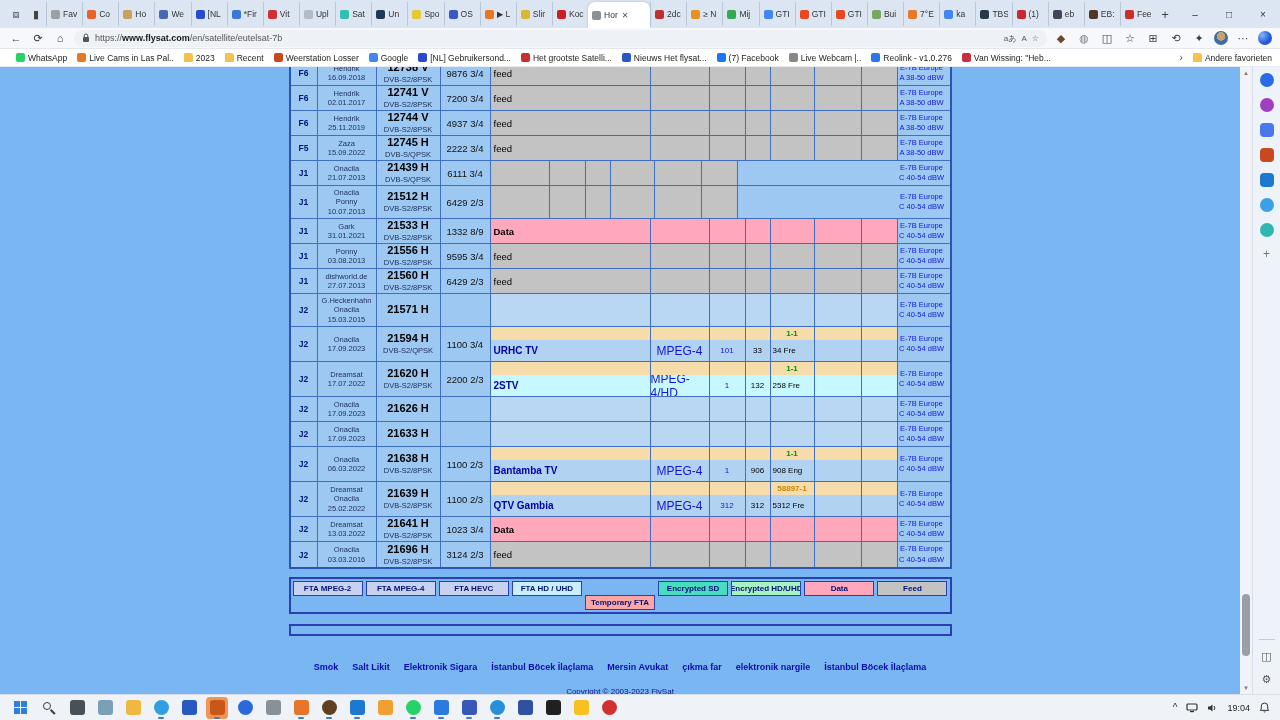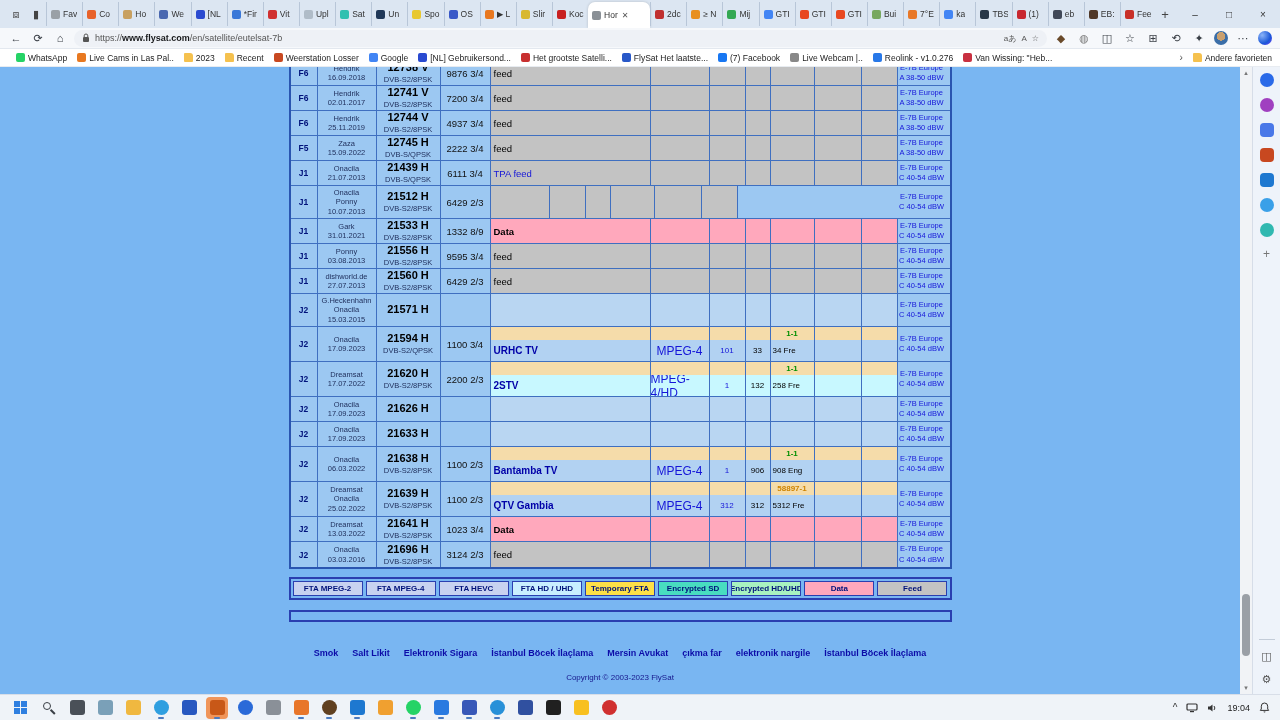--- a/index.html
+++ b/index.html
@@ -312,21 +312,21 @@
         <span class="bm">
           <span class="bmi" style="background: rgb(42, 74, 208);"></span>
           <span class="bml">[NL] Gebruikersond...</span>
         </span>
         <span class="bm">
           <span class="bmi" style="background: rgb(200, 48, 48);"></span>
           <span class="bml">Het grootste Satelli...</span>
         </span>
         <span class="bm">
           <span class="bmi" style="background: rgb(40, 88, 200);"></span>
-          <span class="bml">FlySat  Het laatste...</span>
+          <span class="bml">Nieuws  Het flysat...</span>
         </span>
         <span class="bm">
           <span class="bmi" style="background: rgb(24, 119, 242);"></span>
           <span class="bml">(7) Facebook</span>
         </span>
         <span class="bm">
           <span class="bmi" style="background: rgb(136, 136, 136);"></span>
           <span class="bml">Live Webcam |..</span>
         </span>
         <span class="bm">
@@ -470,23 +470,20 @@
               <div class="provline">Onacila</div>
               <div class="provline">21.07.2013</div>
             </div>
             <div class="c vstack" style="width: 64px;">
               <div class="freqmain">21439 H</div>
               <div class="freqsys">DVB-S/QPSK</div>
             </div>
             <div class="c srcell" style="width: 50px;">6111 3/4</div>
             <div class="chblock">
               <div class="chline">
-                <div class="c bg-feed namecell" style="width: 160px;">
-                  <span class="lnk">TPA feed</span>
-                </div>
                 <div class="c bg-feed" style="width: 59px;"></div>
                 <div class="c bg-feed" style="width: 36px;"></div>
                 <div class="c bg-feed" style="width: 25px;"></div>
                 <div class="c bg-feed" style="width: 44px;"></div>
                 <div class="c bg-feed" style="width: 47px;"></div>
                 <div class="c bg-feed" style="width: 36px;"></div>
               </div>
             </div>
             <div class="c vstack beamcell last" style="width: 56px;">
               <div>E-7B Europe</div>
@@ -936,21 +933,21 @@
               <div>E-7B Europe</div>
               <div>C 40-54 dBW</div>
             </div>
           </div>
         </div>
       <div class="legend" id="legend">
           <div class="lgc" style="background: rgb(200, 210, 240);">FTA MPEG-2</div>
           <div class="lgc" style="background: rgb(200, 210, 240);">FTA MPEG-4</div>
           <div class="lgc" style="background: rgb(200, 210, 240);">FTA HEVC</div>
           <div class="lgc" style="background: rgb(200, 238, 255);">FTA HD / UHD</div>
-          <div class="lgc" style="background: #fde047;">Temporary FTA</div>
+          <div class="lgc" style="background: #fca5a5; margin-top: 14px;">Temporary FTA</div>
           <div class="lgc" style="background: rgb(72, 220, 192);">Encrypted SD</div>
           <div class="lgc" style="background: rgb(168, 242, 192);">Encrypted HD/UHD</div>
           <div class="lgc" style="background: rgb(255, 168, 188);">Data</div>
           <div class="lgc" style="background: rgb(195, 195, 195);">Feed</div>
         </div>
       <div class="emptybar"></div>
       <div class="flinks" id="flinks">
           <span class="flink">Smok</span>
           <span class="flink">Salt Likit</span>
           <span class="flink">Elektronik Sigara</span>

